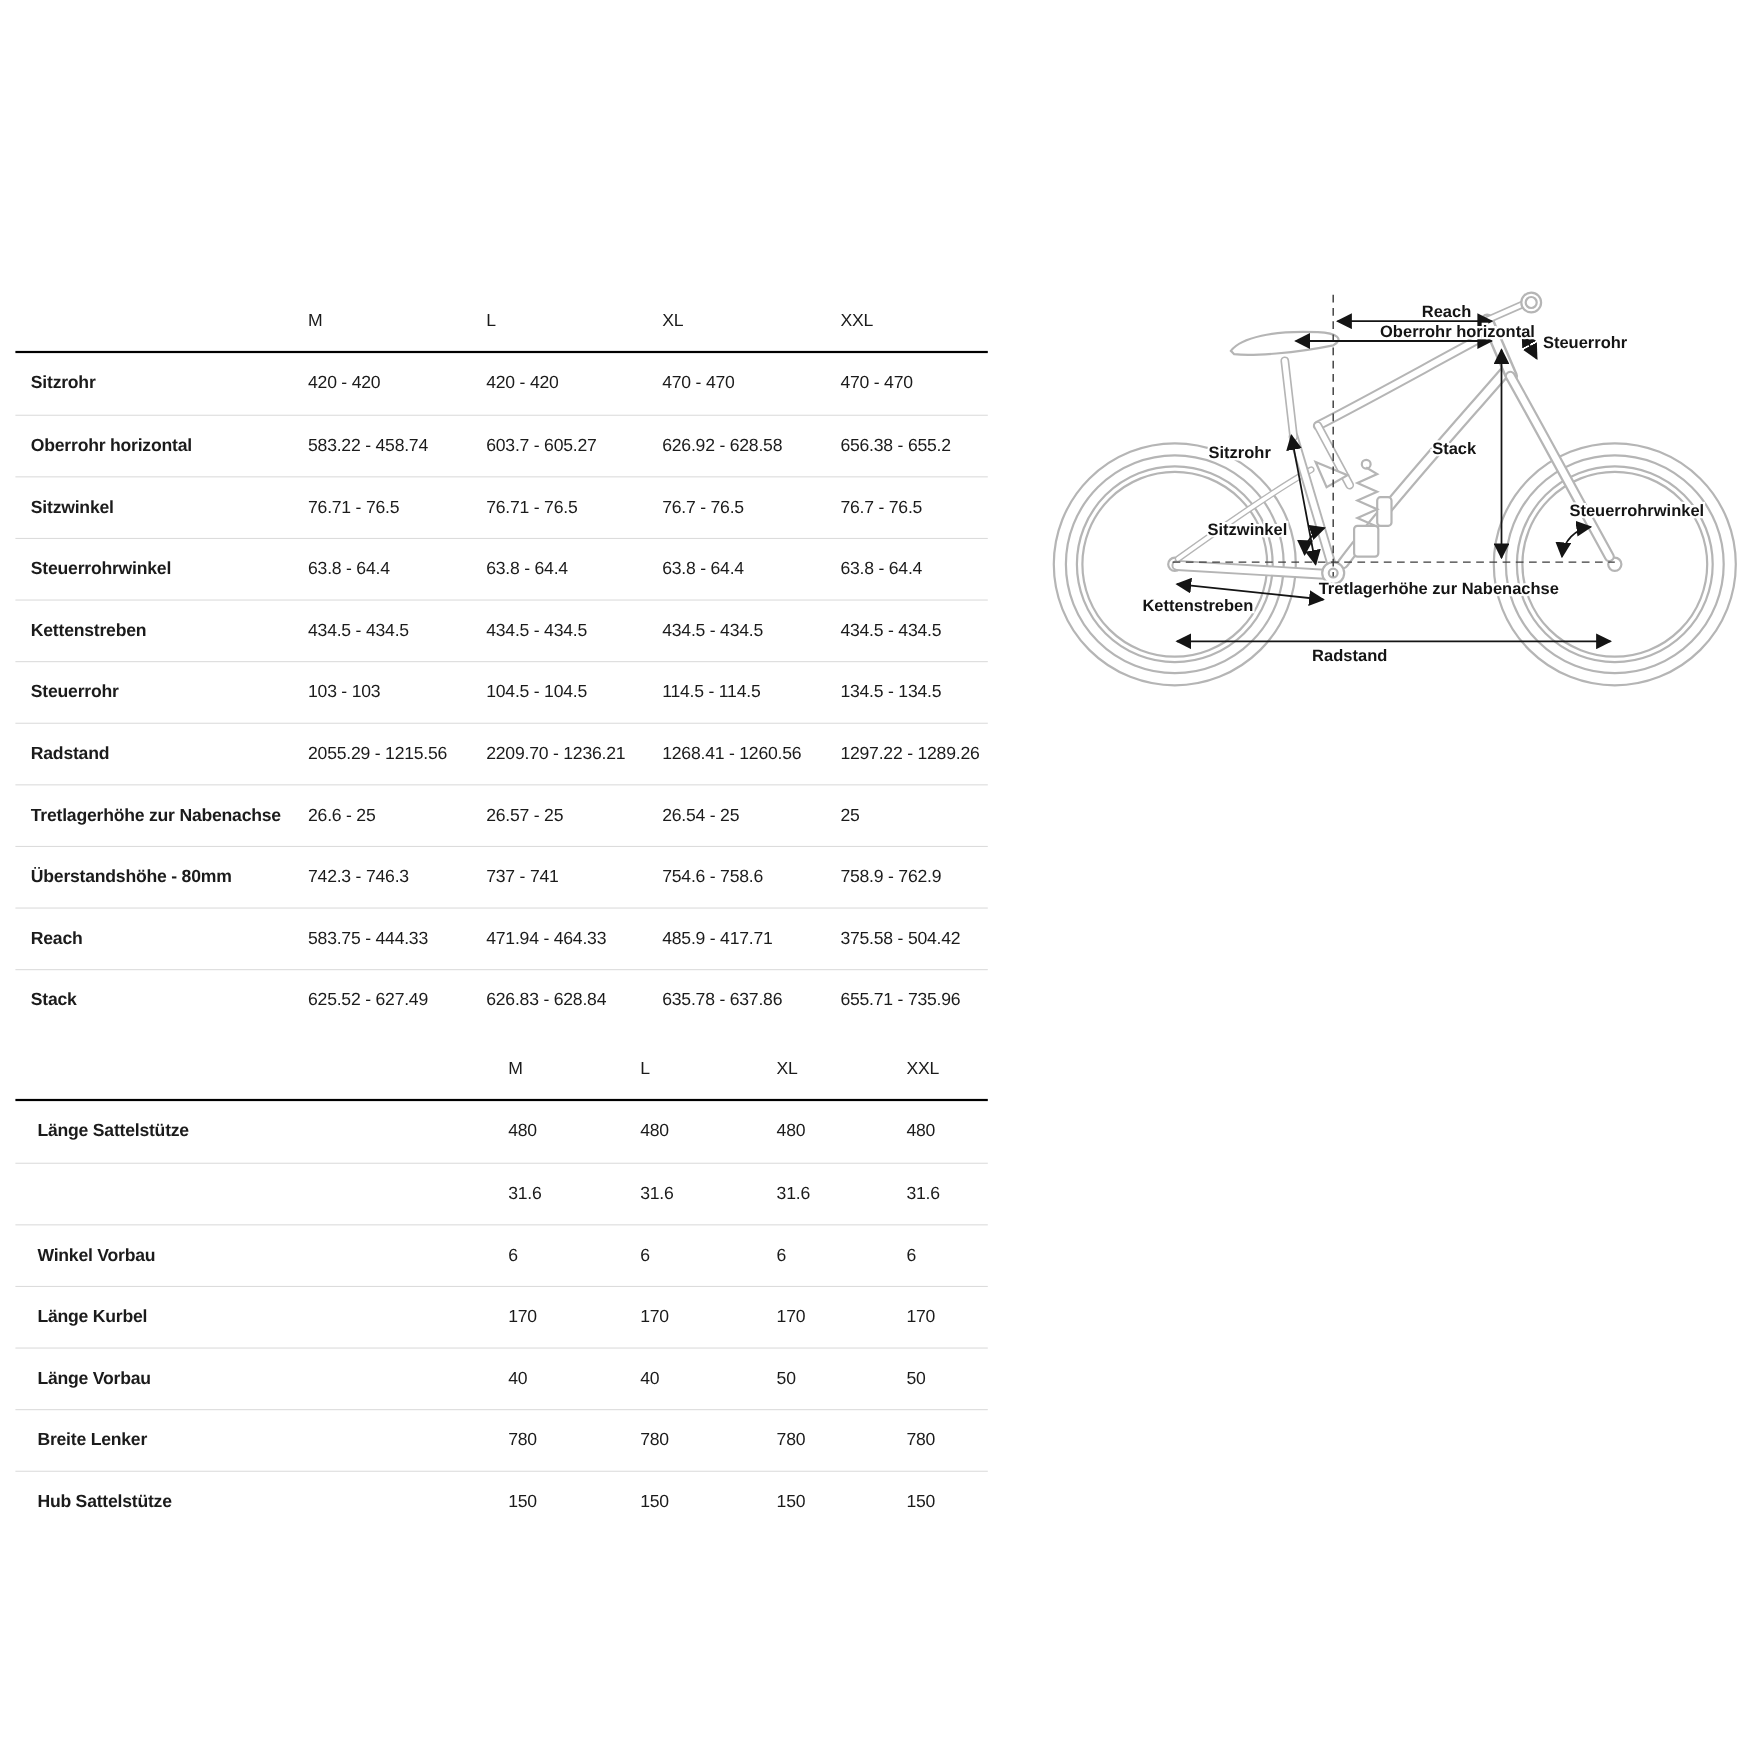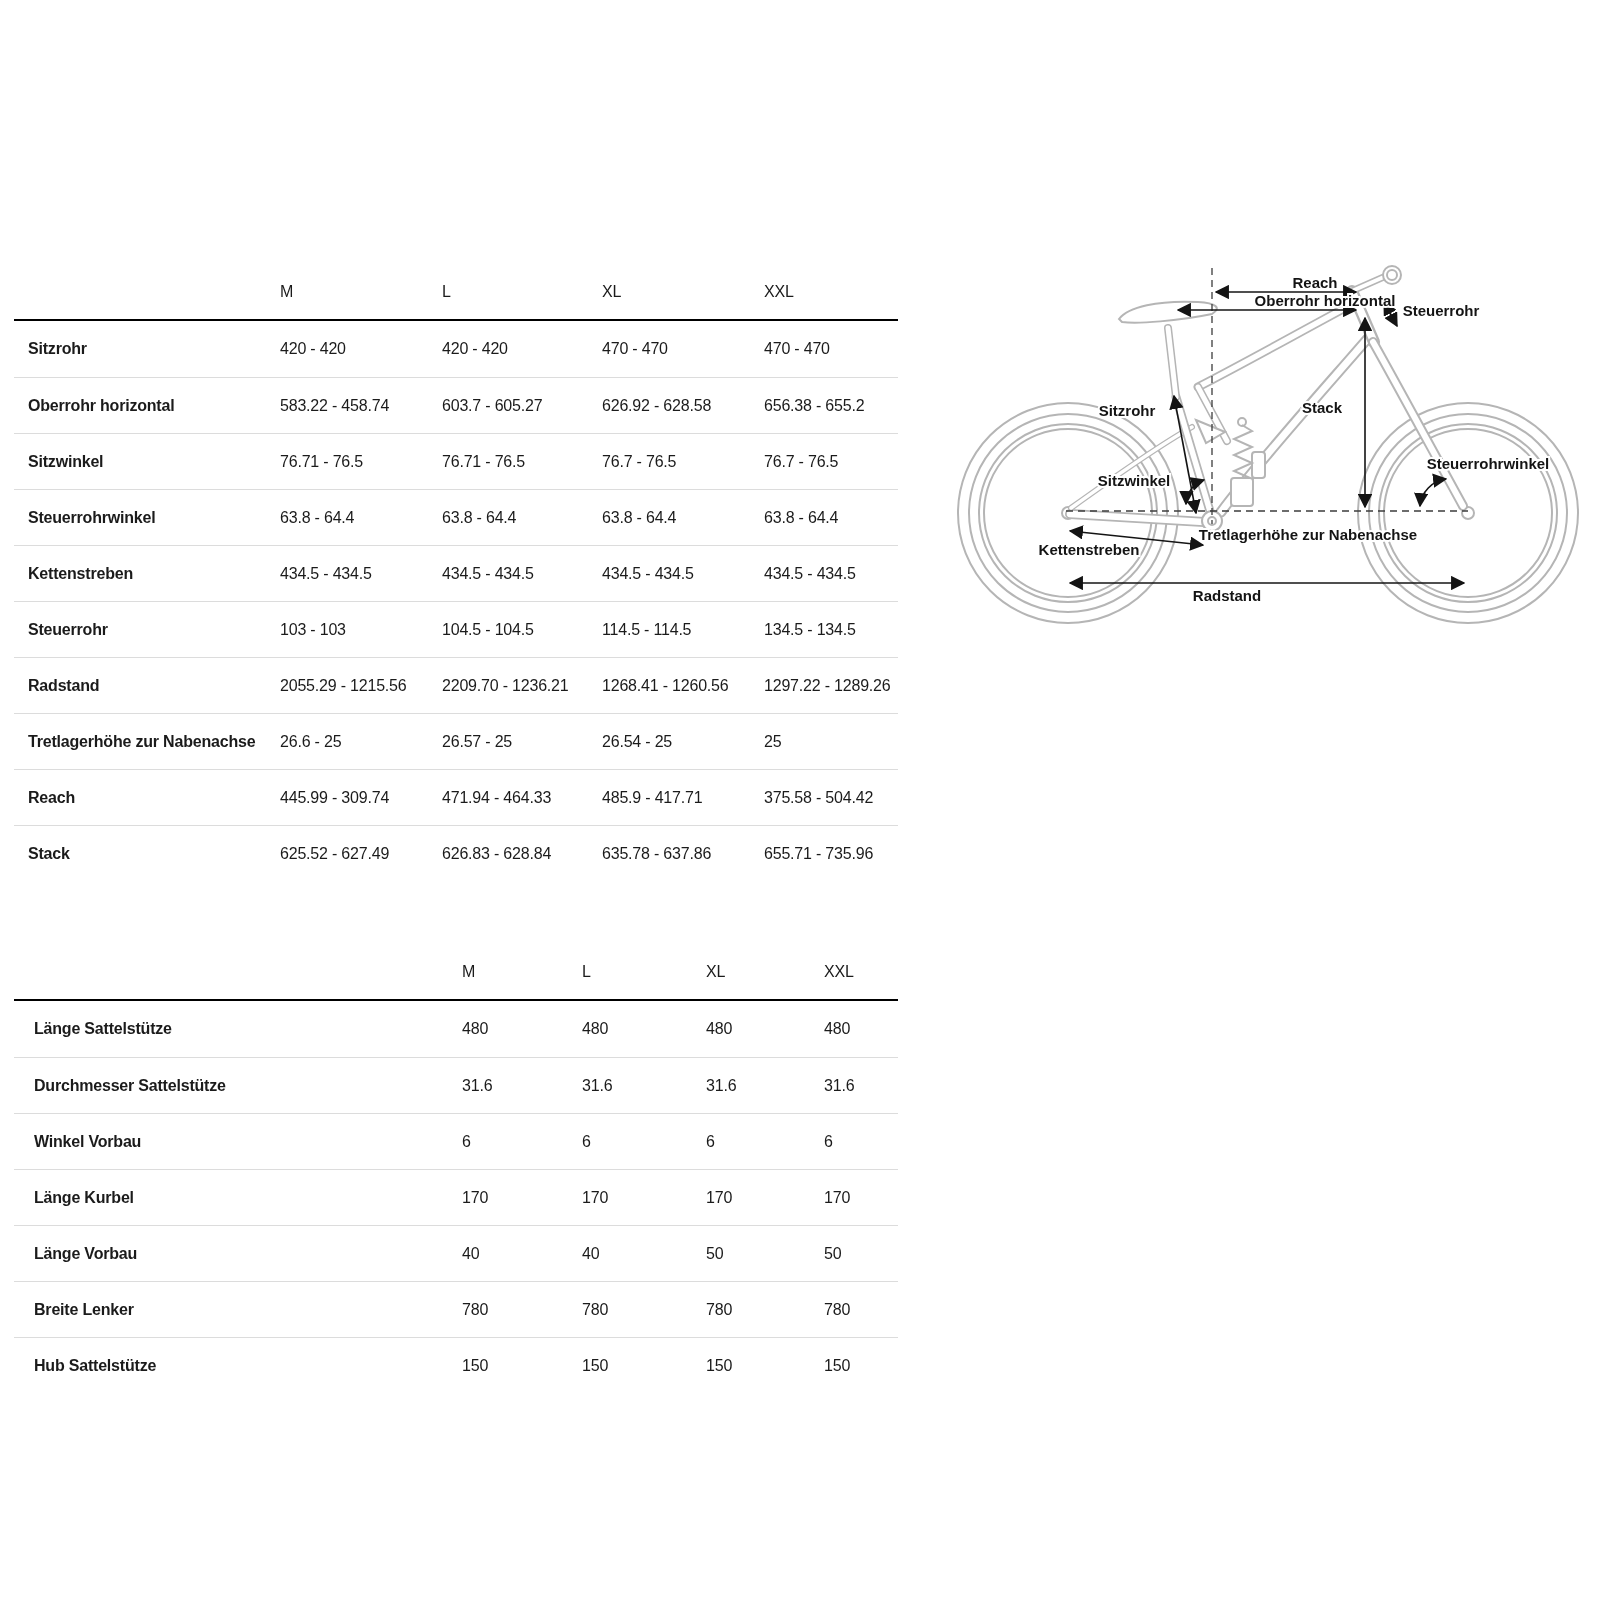--- a/index.html
+++ b/index.html
@@ -86,22 +86,29 @@
       <div class="c v4">1297.22 - 1289.26</div>
     </div>
     <div class="row">
       <div class="c l">Tretlagerhöhe zur Nabenachse</div>
       <div class="c v1">26.6 - 25</div>
       <div class="c v2">26.57 - 25</div>
       <div class="c v3">26.54 - 25</div>
       <div class="c v4">25</div>
     </div>
     <div class="row">
+      <div class="c l">Überstandshöhe - 80mm</div>
+      <div class="c v1">742.3 - 746.3</div>
+      <div class="c v2">737 - 741</div>
+      <div class="c v3">754.6 - 758.6</div>
+      <div class="c v4">758.9 - 762.9</div>
+    </div>
+    <div class="row">
       <div class="c l">Reach</div>
-      <div class="c v1">445.99 - 309.74</div>
+      <div class="c v1">583.75 - 444.33</div>
       <div class="c v2">471.94 - 464.33</div>
       <div class="c v3">485.9 - 417.71</div>
       <div class="c v4">375.58 - 504.42</div>
     </div>
     <div class="row">
       <div class="c l">Stack</div>
       <div class="c v1">625.52 - 627.49</div>
       <div class="c v2">626.83 - 628.84</div>
       <div class="c v3">635.78 - 637.86</div>
       <div class="c v4">655.71 - 735.96</div>
@@ -118,21 +125,20 @@
   </div>
   <div class="rows">
     <div class="row">
       <div class="c l">Länge Sattelstütze</div>
       <div class="c v1">480</div>
       <div class="c v2">480</div>
       <div class="c v3">480</div>
       <div class="c v4">480</div>
     </div>
     <div class="row">
-      <div class="c l">Durchmesser Sattelstütze</div>
       <div class="c v1">31.6</div>
       <div class="c v2">31.6</div>
       <div class="c v3">31.6</div>
       <div class="c v4">31.6</div>
     </div>
     <div class="row">
       <div class="c l">Winkel Vorbau</div>
       <div class="c v1">6</div>
       <div class="c v2">6</div>
       <div class="c v3">6</div>

